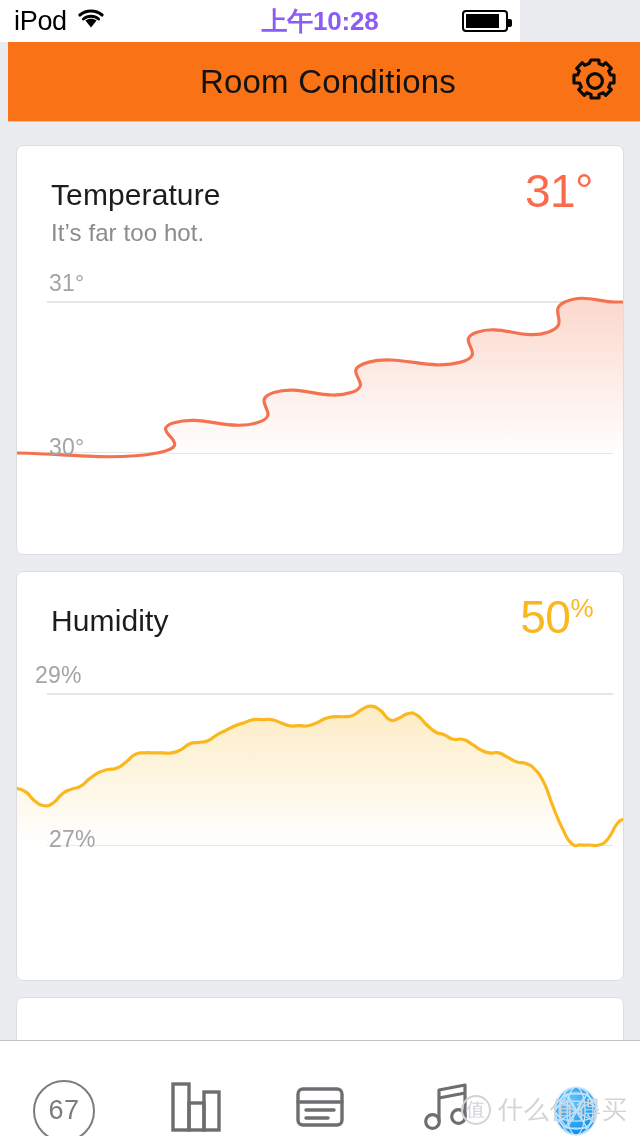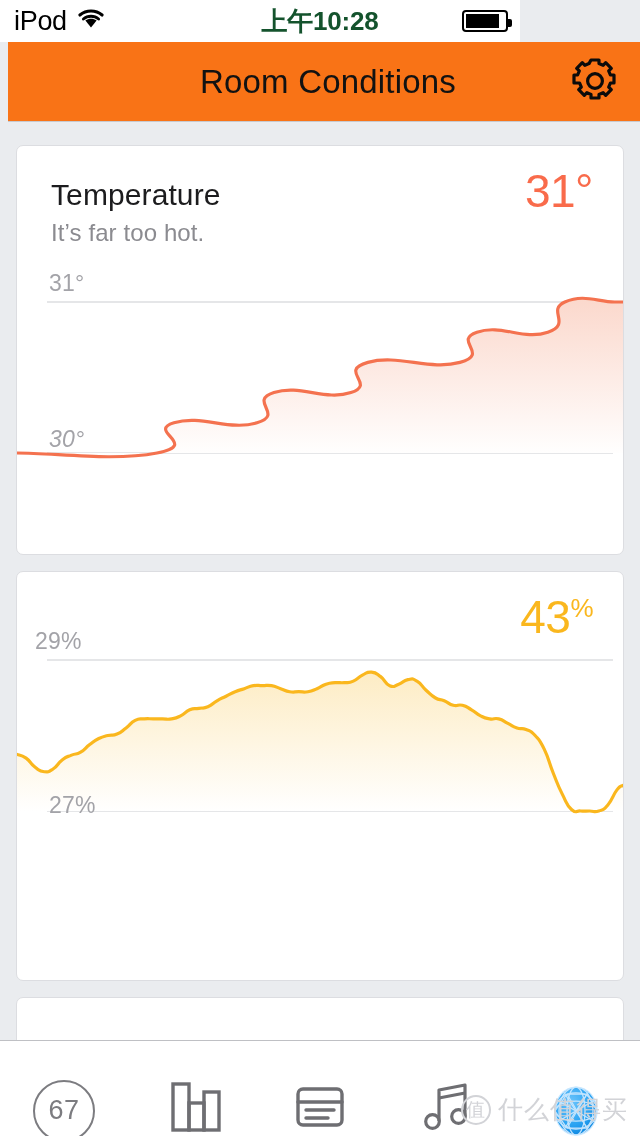--- a/index.html
+++ b/index.html
@@ -13,21 +13,21 @@
 
   
   #statusbar{
     position:absolute; left:0; top:0; width:520px; height:42px;
     background:#ffffff; display:flex; align-items:center;
   }
   #sb-left{ position:absolute; left:14px; top:0; height:42px; display:flex; align-items:center; gap:9px;}
   #sb-carrier{ font-size:27px; color:#000; letter-spacing:-.3px; line-height:1; }
   #sb-center{ position:absolute; left:0; width:640px; text-align:center; top:0; height:42px;
               display:flex; align-items:center; justify-content:center; }
-  #sb-time{ font-size:26px; font-weight:bold; color:#14532d; letter-spacing:-.2px;}
+  #sb-time{ font-size:26px; font-weight:bold; color:#8b5cf6; letter-spacing:-.2px;}
   #sb-right{ position:absolute; right:12px; top:0; height:42px; display:flex; align-items:center;}
   .batt{ position:relative; width:46px; height:22px; border:2px solid #000; border-radius:4px; }
   .batt i{ position:absolute; left:2px; top:2px; bottom:2px; width:33px; background:#000; display:block;}
   .batt:after{ content:""; position:absolute; right:-6px; top:7px; width:4px; height:8px;
                background:#000; border-radius:0 2px 2px 0;}
 
   
   #navbar{
     position:absolute; left:0; top:42px; width:640px; height:80px;
     background:#f97316; border-bottom:1px solid #c8c9ce;margin-left:8px;
@@ -145,28 +145,29 @@
                 <stop offset="0%" stop-color="#fbd8cc" stop-opacity="1"></stop>
                 <stop offset="100%" stop-color="#ffffff" stop-opacity="1"></stop>
               </linearGradient>
             </defs>
             <line x1="30" x2="596" y1="36" y2="36" stroke="#dddee1" stroke-width="1.6"></line>
             <line x1="30" x2="596" y1="187" y2="187" stroke="#dddee1" stroke-width="1.6"></line>
             <path d="M 0.00 187.00 C 39.20 187.00, 96.04 195.46, 139.99 187.00 C 183.93 178.54, 128.96 165.26, 156.95 156.80 C 184.95 148.34, 211.98 165.26, 239.98 156.80 C 267.97 148.34, 230.64 135.06, 256.94 126.60 C 283.24 118.14, 307.61 135.06, 333.91 126.60 C 360.21 118.14, 320.33 104.86, 350.87 96.40 C 381.42 87.94, 412.44 104.86, 442.99 96.40 C 473.53 87.94, 435.35 74.66, 459.95 66.20 C 484.56 57.74, 506.25 74.66, 530.86 66.20 C 555.46 57.74, 529.16 44.46, 547.82 36.00 C 566.49 27.54, 581.23 36.00, 597.52 36.00 C 613.81 36.00, 603.62 36.00, 606.00 36.00 L 606 187 L 0.00 187 Z" fill="url(#tempGrad)"></path>
             <path d="M 0.00 187.00 C 39.20 187.00, 96.04 195.46, 139.99 187.00 C 183.93 178.54, 128.96 165.26, 156.95 156.80 C 184.95 148.34, 211.98 165.26, 239.98 156.80 C 267.97 148.34, 230.64 135.06, 256.94 126.60 C 283.24 118.14, 307.61 135.06, 333.91 126.60 C 360.21 118.14, 320.33 104.86, 350.87 96.40 C 381.42 87.94, 412.44 104.86, 442.99 96.40 C 473.53 87.94, 435.35 74.66, 459.95 66.20 C 484.56 57.74, 506.25 74.66, 530.86 66.20 C 555.46 57.74, 529.16 44.46, 547.82 36.00 C 566.49 27.54, 581.23 36.00, 597.52 36.00 C 613.81 36.00, 603.62 36.00, 606.00 36.00" fill="none" stroke="#f4724f" stroke-width="3.2" stroke-linejoin="round" stroke-linecap="round"></path>
           </svg>
         <span class="axlabel" id="temp-top-label" style="left:32px; top:4px;">31°</span>
-        <span class="axlabel" id="temp-bot-label" style="left:32px; bottom:28px;font-style:italic;">30°</span>
+        <span class="axlabel" id="temp-bot-label" style="left:32px; bottom:20px;">30°</span>
       </div>
     </div>
 
     <div class="card" id="card-hum" style="top:448px; height:410px;">
       <div class="card-head">
+        <div class="c-title">Humidity</div>
         <div class="c-value" id="hum-value" style="color: rgb(250, 183, 30);">
-          <span>43</span><span class="unit pct">%</span>
+          <span>50</span><span class="unit pct">%</span>
         </div>
       </div>
       <div class="chart-wrap" id="hum-chart-wrap" style="height:215px; margin-top:20px;">
           <svg viewBox="0 0 606 215" preserveAspectRatio="none" width="100%" height="215px">
             <defs>
               <linearGradient id="humGrad" x1="0" y1="0" x2="0" y2="1">
                 <stop offset="0%" stop-color="#fdecc4" stop-opacity="1"></stop>
                 <stop offset="100%" stop-color="#ffffff" stop-opacity="1"></stop>
               </linearGradient>
             </defs>

